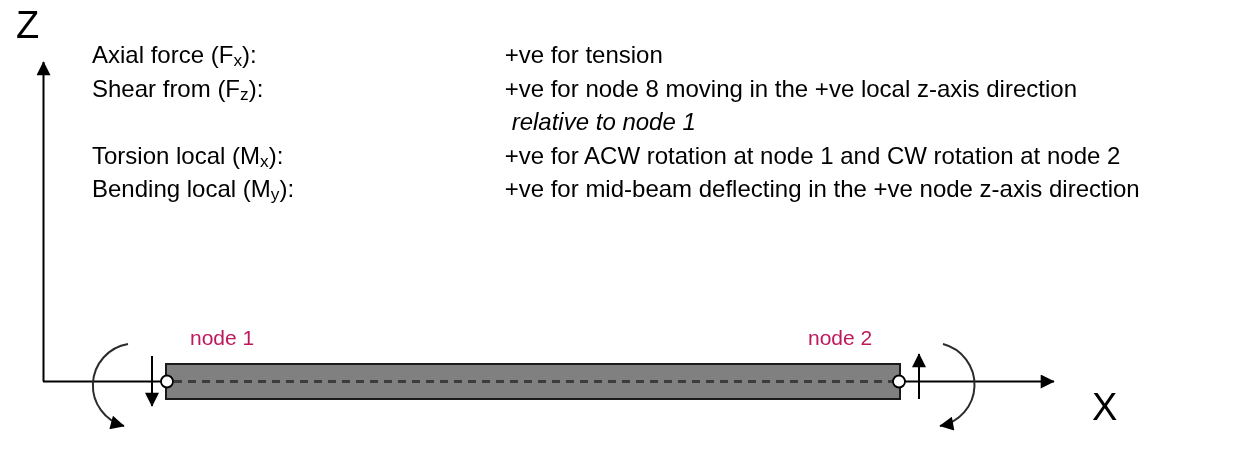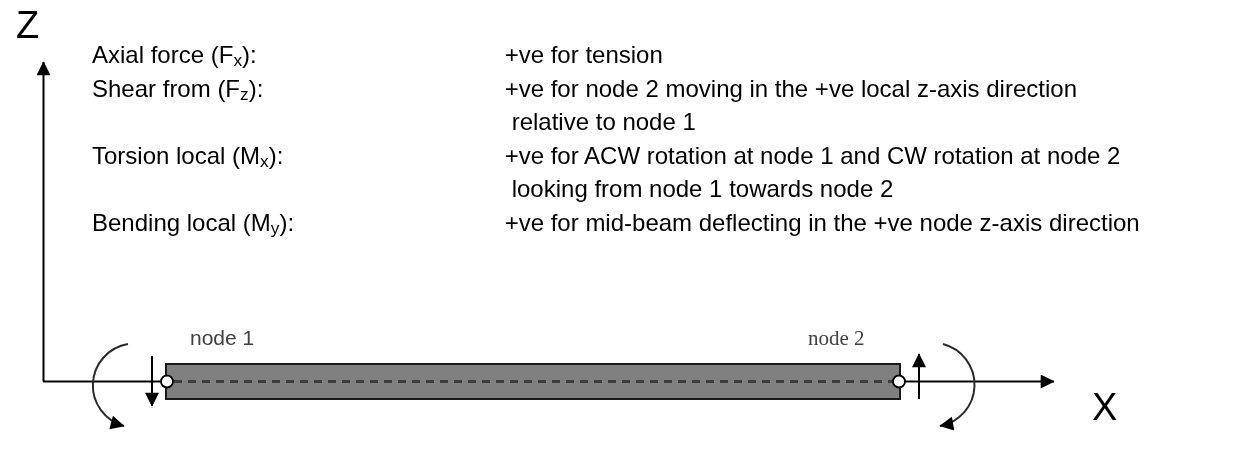--- a/index.html
+++ b/index.html
@@ -29,25 +29,25 @@
     font-size: 38px;
     line-height: 38px;
     color: #000;
   }
   .axis-label.z { left: 16px; top: 6px; }
   .axis-label.x { left: 1092px; top: 388px; }
   .node-label {
     position: absolute;
     font-size: 21px;
     line-height: 22px;
-    color: #404040;
+    color: #be185d;
     white-space: nowrap;
   }
   .node-label.n1 { left: 190px; top: 327px; }
-  .node-label.n2 { left: 808px; top: 327px; font-family: Liberation Serif, serif; }
+  .node-label.n2 { left: 808px; top: 327px; }
   .legend {
     position: absolute;
     left: 92px;
     top: 38px;
     font-size: 24px;
     color: #000;
   }
   .lrow {
     height: 33.5px;
     line-height: 33.5px;
@@ -59,21 +59,21 @@
     vertical-align: top;
   }
   .term sub {
     font-size: 0.72em;
     vertical-align: baseline;
     position: relative;
     top: 0.18em;
     line-height: 0;
   }
   .desc { display: inline-block; vertical-align: top; }
-  .desc.cont { padding-left: 7px; }
+  .desc.cont { padding-left: 7px; font-style: italic; }
 </style>
 </head>
 <body>
 
 <div class="stage">
 
   <svg class="diagram" width="1242" height="453" viewBox="0 0 1242 453">
     <defs>
       <marker id="ah" viewBox="0 0 10 10" refX="9.5" refY="5" markerWidth="10" markerHeight="7" orient="auto-start-reverse">
         <path d="M0,0 L10,5 L0,10 z" fill="#000"></path>
@@ -108,37 +108,33 @@
 
   <div class="legend">
 
     <div class="lrow">
       <span class="term"><span>Axial force (F</span><sub>x</sub><span>):</span></span>
       <span class="desc">+ve for tension</span>
     </div>
 
     <div class="lrow">
       <span class="term"><span>Shear from (F</span><sub>z</sub><span>):</span></span>
-      <span class="desc">+ve for node 2 moving in the +ve local z-axis direction</span>
+      <span class="desc">+ve for node 8 moving in the +ve local z-axis direction</span>
     </div>
 
     <div class="lrow">
       <span class="term"></span>
       <span class="desc cont">relative to node 1</span>
     </div>
 
     <div class="lrow">
       <span class="term"><span>Torsion local (M</span><sub>x</sub><span>):</span></span>
       <span class="desc">+ve for ACW rotation at node 1 and CW rotation at node 2</span>
     </div>
 
-    <div class="lrow">
-      <span class="term"></span>
-      <span class="desc cont">looking from node 1 towards node 2</span>
-    </div>
 
     <div class="lrow">
       <span class="term"><span>Bending local (M</span><sub>y</sub><span>):</span></span>
       <span class="desc">+ve for mid-beam deflecting in the +ve node z-axis direction</span>
     </div>
 
   </div>
 </div>
 
 </body></html>

